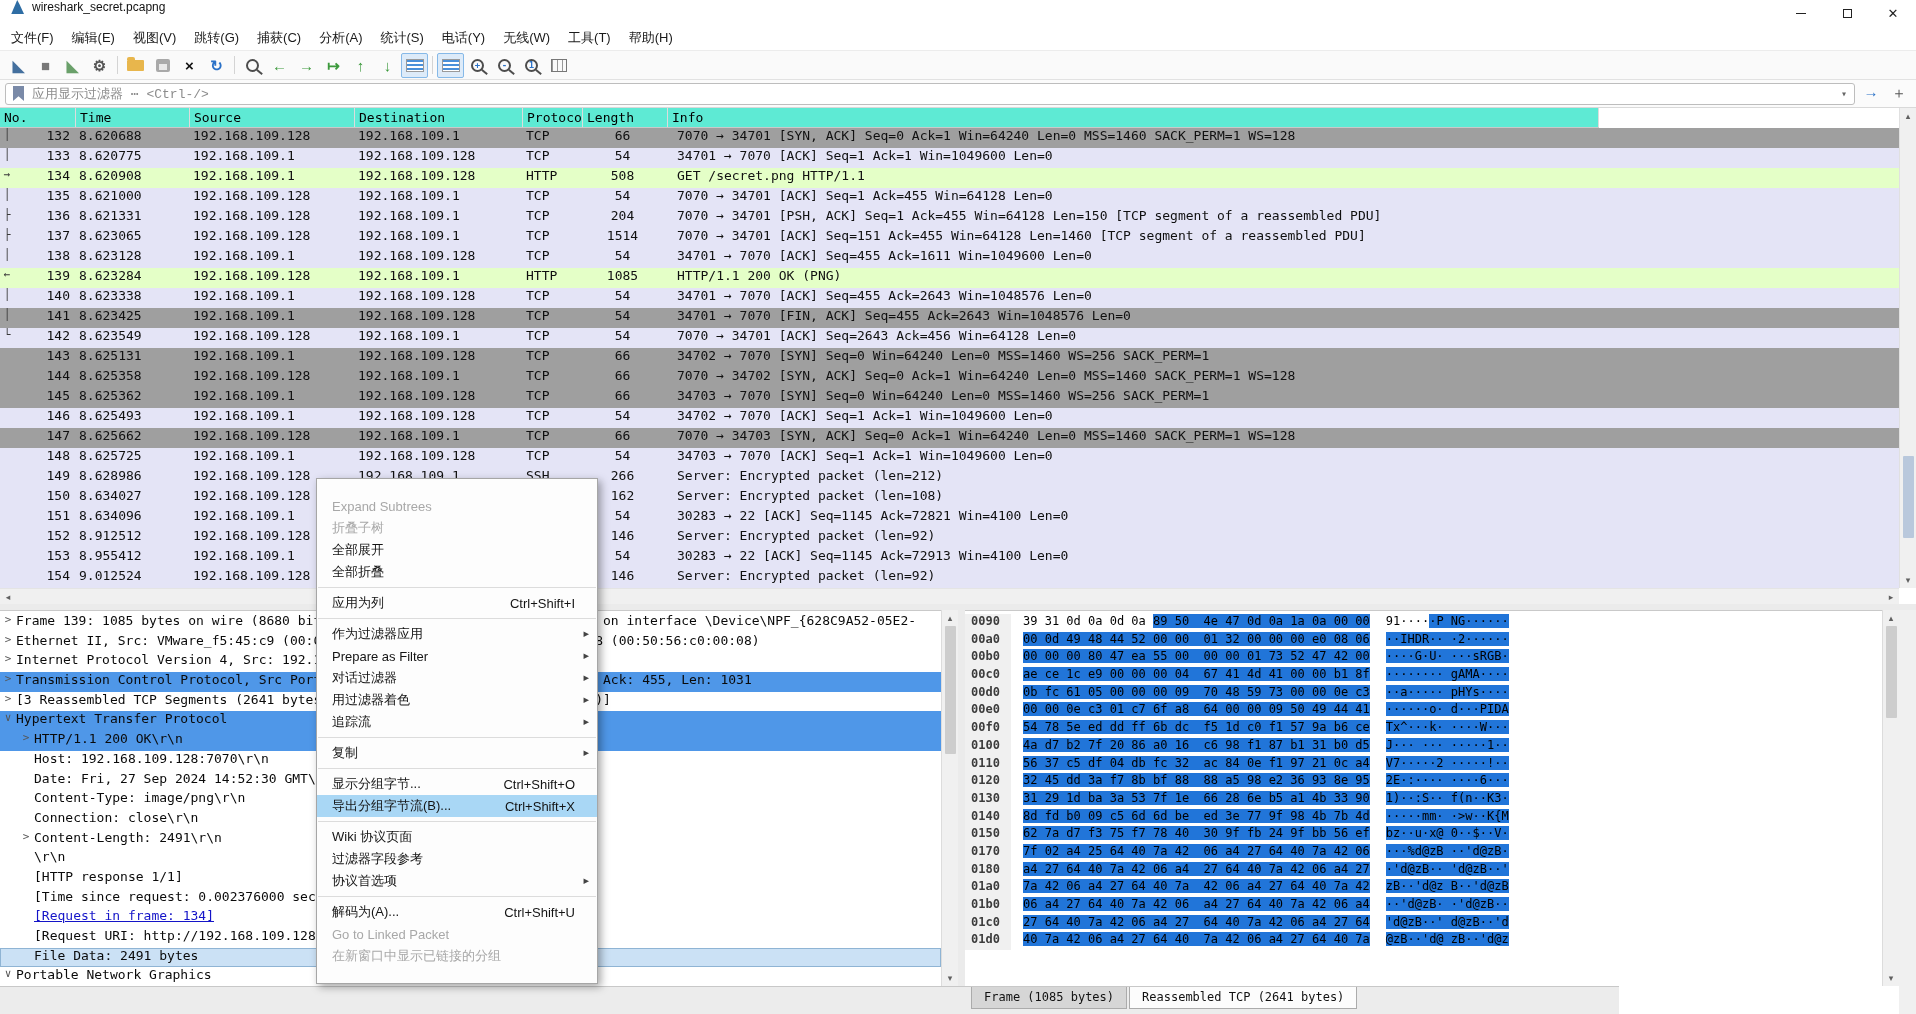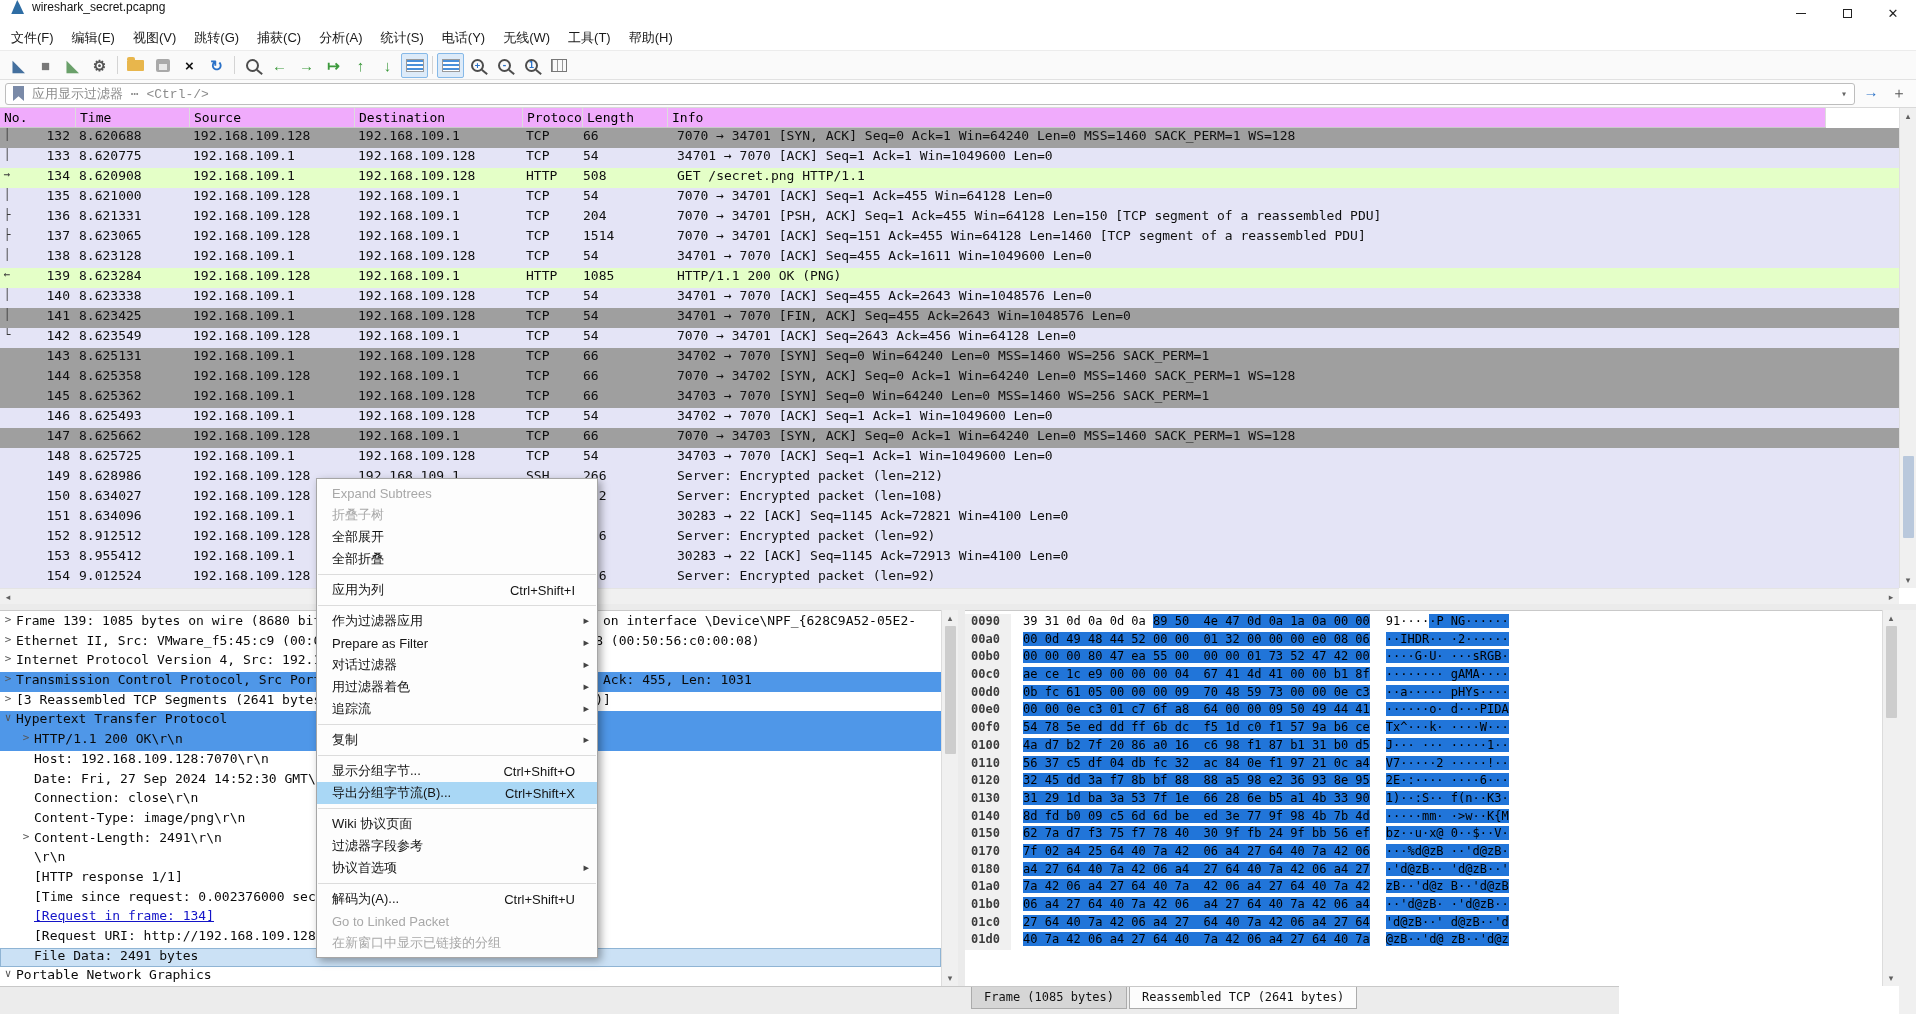--- a/index.html
+++ b/index.html
@@ -54,34 +54,34 @@
     display:flex; align-items:center; padding:0 7px; }
   #filter-bookmark { width:11px; height:15px; background:#7a8aa8; margin-right:8px;
     clip-path:polygon(0 0,100% 0,100% 100%,50% 68%,0 100%); }
   #filter-placeholder { color:#8c8c8c; font-size:13px; }
   #filter-dd { margin-left:auto; color:#666; font-size:10px; }
   .fbtn { width:24px; height:22px; display:flex; align-items:center; justify-content:center;
     font-size:15px; margin-left:4px; }
 
   
   .pgrid { display:grid; grid-template-columns:76px 114px 165px 168px 60px 85px auto; }
-  #pl-header { position:absolute; left:0; top:108px; width:1826px; height:20px; background:#f0abfc;
+  #pl-header { position:absolute; left:0; top:108px; width:1599px; height:20px; background:#5eead4;
     border-bottom:1px solid #c9c9c9; font:13px "DejaVu Sans Mono",monospace; line-height:19px; color:#000; }
   #pl-header .hc { padding-left:4px; border-right:1px solid #dcdcdc; overflow:hidden; white-space:nowrap; }
   #pl-body { position:absolute; left:0; top:128px; width:1899px; height:460px; background:#ffffff; overflow:hidden; }
   .prow { height:20px; line-height:20px; font:13px "DejaVu Sans Mono",monospace; color:#101010; white-space:nowrap; }
   .prow>div { overflow:hidden; }
   .r-l { background:#e4e4f6; }
   .r-g { background:#9f9f9f; }
   .r-h { background:#e4ffc7; }
   .c-no { display:flex; }
   .c-no .gut { width:14px; color:#3a3a3a; font-size:11px; text-align:center; }
   .c-no .num { flex:1; text-align:right; padding-right:6px; }
   .c-time,.c-src,.c-dst,.c-proto { padding-left:3px; }
-  .c-len { text-align:left; padding-right:6px; }
+  .c-len { text-align:center; padding-right:6px; }
   .c-info { padding-left:9px; }
 
   
   .sbar { position:absolute; background:#f0f0f0; }
   .sthumb { position:absolute; background:#cdcdcd; border-radius:1px; }
   .sarrow { position:absolute; color:#606060; font-size:9px; width:100%; text-align:center; }
   #pl-vscroll { left:1899px; top:108px; width:17px; height:480px; border-left:1px solid #e0e0e0; }
   #pl-hscroll { left:0px; top:588px; width:1899px; height:16px; border-top:1px solid #e4e4e4; }
 
   
@@ -113,21 +113,21 @@
 
   
   #tabsbar { position:absolute; left:0; top:986px; width:1619px; height:28px; background:#ececec;
     border-top:1px solid #c8c8c8; display:flex; align-items:flex-start; padding-left:971px; }
   .btab { font:12px "DejaVu Sans Mono",monospace; padding:3px 12px 4px 12px; margin-right:2px;
     border:1px solid #ababab; border-top:none; background:#d6d6d6; color:#111; }
   .btab.active { background:#fcfcfc; }
 
   
   #ctxmenu { position:absolute; left:316px; top:478px; width:282px; background:#fdfdfd;
-    border:1px solid #a6a6a6; box-shadow:3px 3px 8px rgba(0,0,0,0.35); z-index:50; padding:3px 0; }
+    border:1px solid #a6a6a6; box-shadow:3px 3px 8px rgba(0,0,0,0.35); z-index:50; padding:16px 0; }
   .citem { position:relative; height:22px; display:flex; align-items:center;
     padding:0 22px 0 15px; font-size:13px; color:#141414; white-space:nowrap; }
   .citem.dis { color:#a8a8a8; }
   .citem.hl { background:#a9d7f5; }
   .citem .sc { margin-left:auto; padding-left:18px; }
   .citem.sub::after { content:"▸"; position:absolute; right:8px; top:4px; font-size:11px; color:#444; }
   .csep { height:1px; background:#dcdcdc; margin:4px 1px; }
 </style>
 </head>
 <body>
@@ -540,22 +540,22 @@
 <div id="detail">
     <div class="drow"><span class="arr">&gt;</span><span class="dtxt">Frame 139: 1085 bytes on wire (8680 bits), 1085 bytes captured (8680 bits) on interface \Device\NPF_{628C9A52-05E2-</span></div>
     <div class="drow"><span class="arr">&gt;</span><span class="dtxt">Ethernet II, Src: VMware_f5:45:c9 (00:0c:29:f5:45:c9), Dst: VMware_c0:00:08 (00:50:56:c0:00:08)</span></div>
     <div class="drow"><span class="arr">&gt;</span><span class="dtxt">Internet Protocol Version 4, Src: 192.168.109.128, Dst: 192.168.109.1</span></div>
     <div class="drow dsel"><span class="arr">&gt;</span><span class="dtxt">Transmission Control Protocol, Src Port: 7070, Dst Port: 34701, Seq: 1611, Ack: 455, Len: 1031</span></div>
     <div class="drow"><span class="arr">&gt;</span><span class="dtxt">[3 Reassembled TCP Segments (2641 bytes): #136(150), #137(1460), #139(1031)]</span></div>
     <div class="drow dsel"><span class="arr">∨</span><span class="dtxt">Hypertext Transfer Protocol</span></div>
     <div class="drow ind1 dsel"><span class="arr">&gt;</span><span class="dtxt">HTTP/1.1 200 OK\r\n</span></div>
     <div class="drow ind1"><span class="arr"></span><span class="dtxt">Host: 192.168.109.128:7070\r\n</span></div>
     <div class="drow ind1"><span class="arr"></span><span class="dtxt">Date: Fri, 27 Sep 2024 14:52:30 GMT\r\n</span></div>
+    <div class="drow ind1"><span class="arr"></span><span class="dtxt">Content-Type: image/png\r\n</span></div>
     <div class="drow ind1"><span class="arr"></span><span class="dtxt">Connection: close\r\n</span></div>
-    <div class="drow ind1"><span class="arr"></span><span class="dtxt">Content-Type: image/png\r\n</span></div>
     <div class="drow ind1"><span class="arr">&gt;</span><span class="dtxt">Content-Length: 2491\r\n</span></div>
     <div class="drow ind1"><span class="arr"></span><span class="dtxt">\r\n</span></div>
     <div class="drow ind1"><span class="arr"></span><span class="dtxt">[HTTP response 1/1]</span></div>
     <div class="drow ind1"><span class="arr"></span><span class="dtxt">[Time since request: 0.002376000 seconds]</span></div>
     <div class="drow ind1"><span class="arr"></span><span class="dlink">[Request in frame: 134]</span></div>
     <div class="drow ind1"><span class="arr"></span><span class="dtxt">[Request URI: http://192.168.109.128:7070/secret.png]</span></div>
     <div class="drow ind1 dfile"><span class="arr"></span><span class="dtxt">File Data: 2491 bytes</span></div>
     <div class="drow"><span class="arr">∨</span><span class="dtxt">Portable Network Graphics</span></div>
   </div>
 <div id="detail-vscroll" class="sbar">

